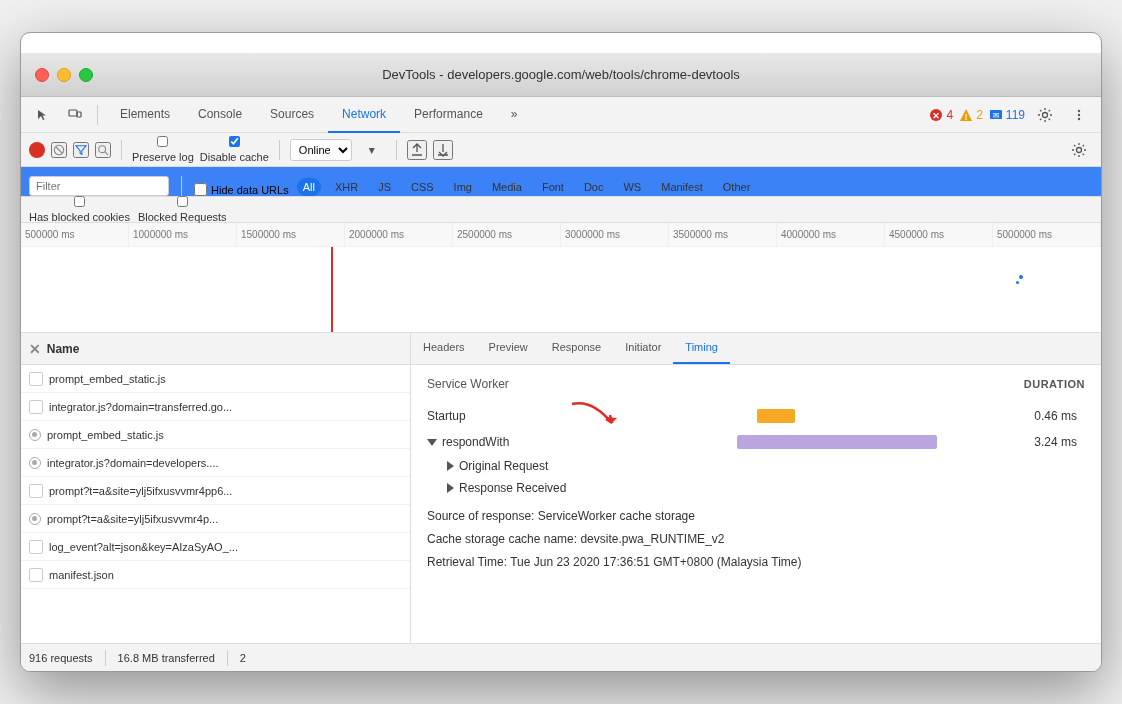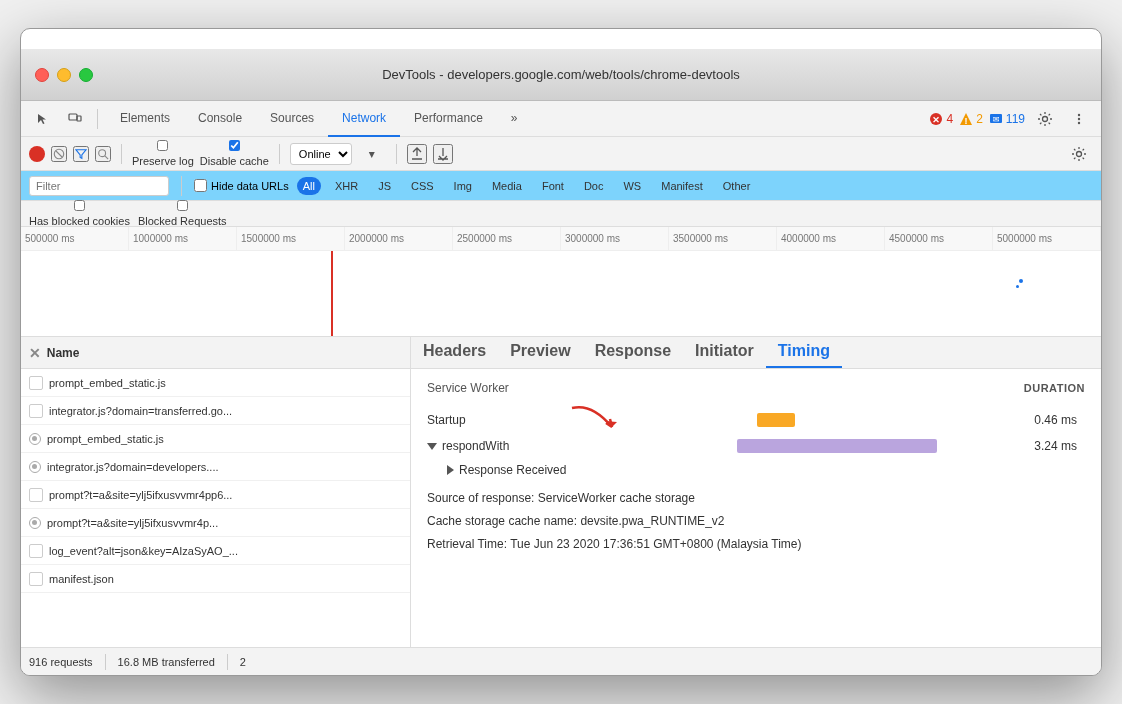--- a/index.html
+++ b/index.html
@@ -15,21 +15,21 @@
     .window {
       width: 1082px;
       border-radius: 10px;
       overflow: hidden;
       box-shadow: 0 20px 60px rgba(0,0,0,0.4);
       background: #fff;
       border: 1px solid #999;
     }
     .title-bar {
       background: linear-gradient(to bottom, #e8e8e8, #d0d0d0);
-      height: 52px;
+      height: 44px;
       display: flex;
       align-items: center;
       padding: 0 14px;
       position: relative;
       border-bottom: 1px solid #bbb;
       margin-top: 20px;
     }
     .traffic-lights {
       display: flex;
       gap: 8px;
@@ -201,25 +201,25 @@
       height: 20px;
       display: flex;
       align-items: center;
       justify-content: center;
       cursor: pointer;
       color: #555;
       font-size: 14px;
     }
     
     .filter-bar {
-      background: #7dd3fc;
+      background: #3b82f6;
       border-bottom: 1px solid #ddd;
       height: 30px;
       display: flex;
-      align-items: center;
+      align-items: flex-end;
       padding: 0 8px;
       gap: 8px;
       font-size: 11px;
     }
     .filter-input {
       height: 20px;
       border: 1px solid #ccc;
       border-radius: 3px;
       padding: 0 6px;
       font-size: 11px;
@@ -392,24 +392,23 @@
       background: #f3f3f3;
       border-bottom: 1px solid #ddd;
       align-items: flex-end;
     }
     .right-tab {
       padding: 0 12px;
       height: 32px;
       display: flex;
       align-items: center;
       cursor: pointer;
-      font-size: 16px;
+      font-size: 11px;
       color: #555;
       border-bottom: 2px solid transparent;
-      font-weight: bold;
     }
     .right-tab.active {
       color: #1a73e8;
       border-bottom: 2px solid #1a73e8;
       margin-top: 48px;
     }
     
     .timing-content {
       padding: 12px 16px;
     }
@@ -761,20 +760,24 @@
           <div class="chevron-area">
             <div class="triangle-down"></div>
             <span style="font-size:12px; color:#333;">respondWith</span>
           </div>
           <div style="position:relative; flex:1; height:16px;">
             <div style="position:absolute; left:180px; top:1px; width:200px; height:14px; background:#9575cd; opacity:0.65; border-radius:2px;"></div>
           </div>
           <span class="timing-value">3.24 ms</span>
         </div>
 
+        <div class="timing-sub-row">
+          <div class="triangle-right"></div>
+          <span class="timing-sub-label">Original Request</span>
+        </div>
 
         <div class="timing-sub-row">
           <div class="triangle-right"></div>
           <span class="timing-sub-label">Response Received</span>
         </div>
 
         <div style="padding: 6px 0 2px 0;">
           <div class="timing-info-row">
             <span class="timing-info-text">Source of response: ServiceWorker cache storage</span>
           </div>

